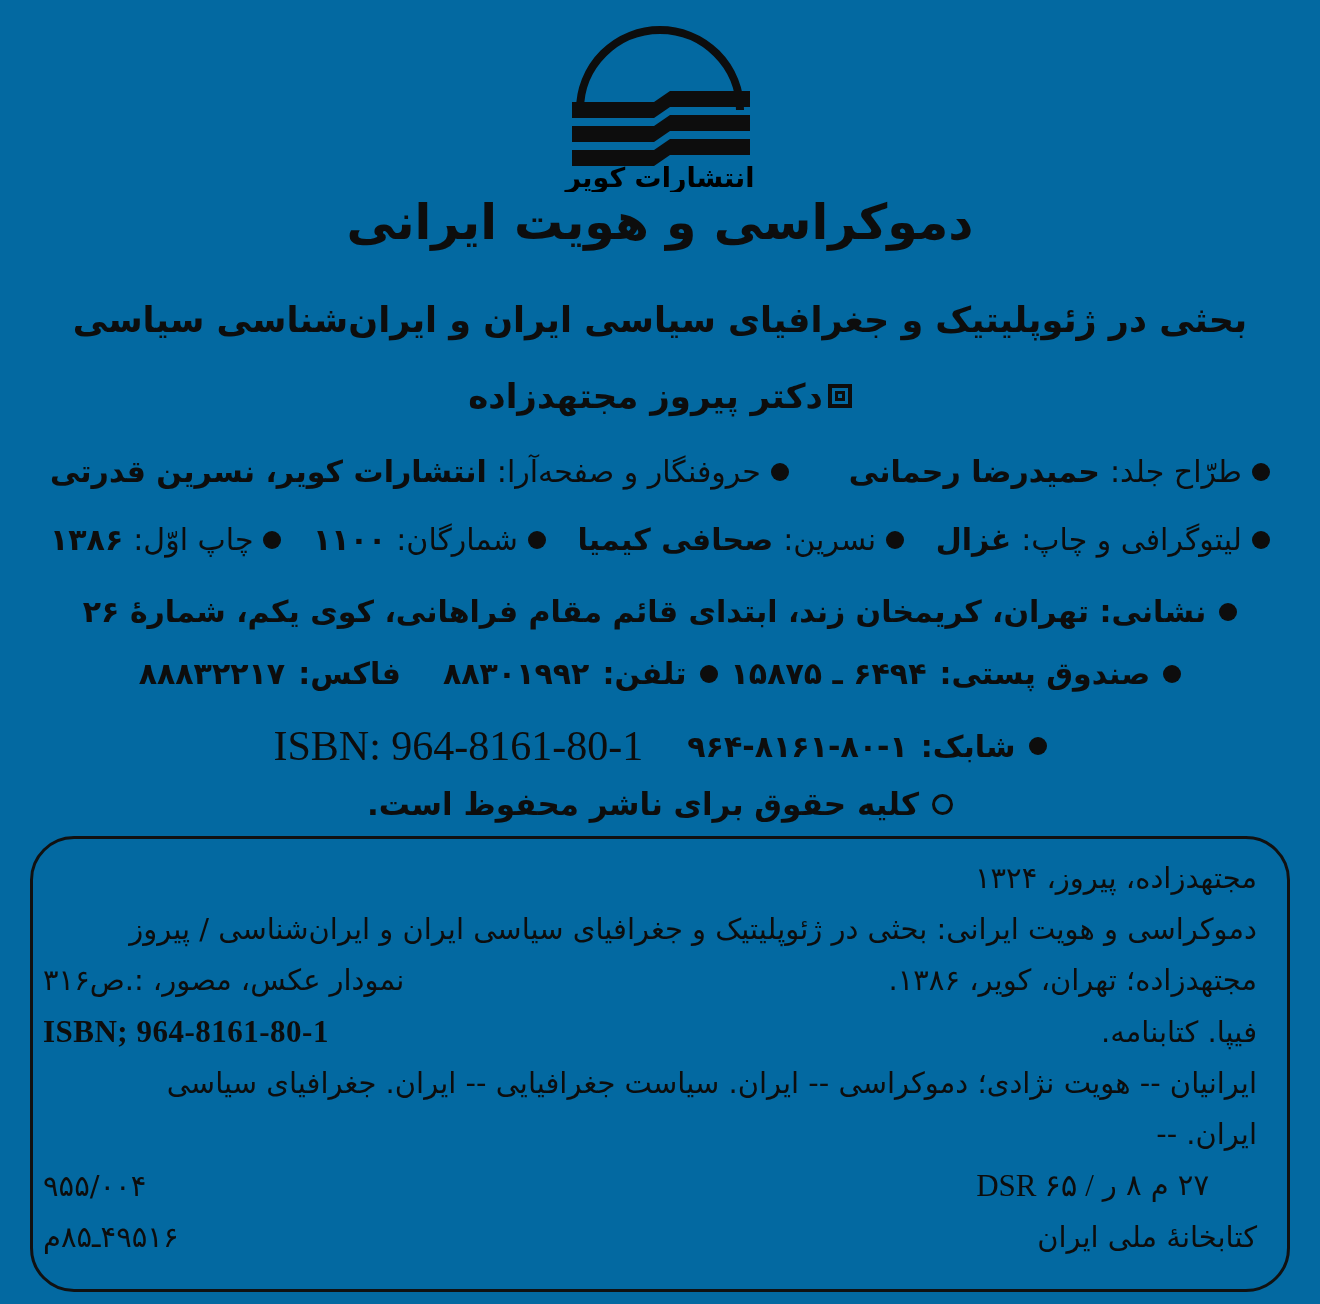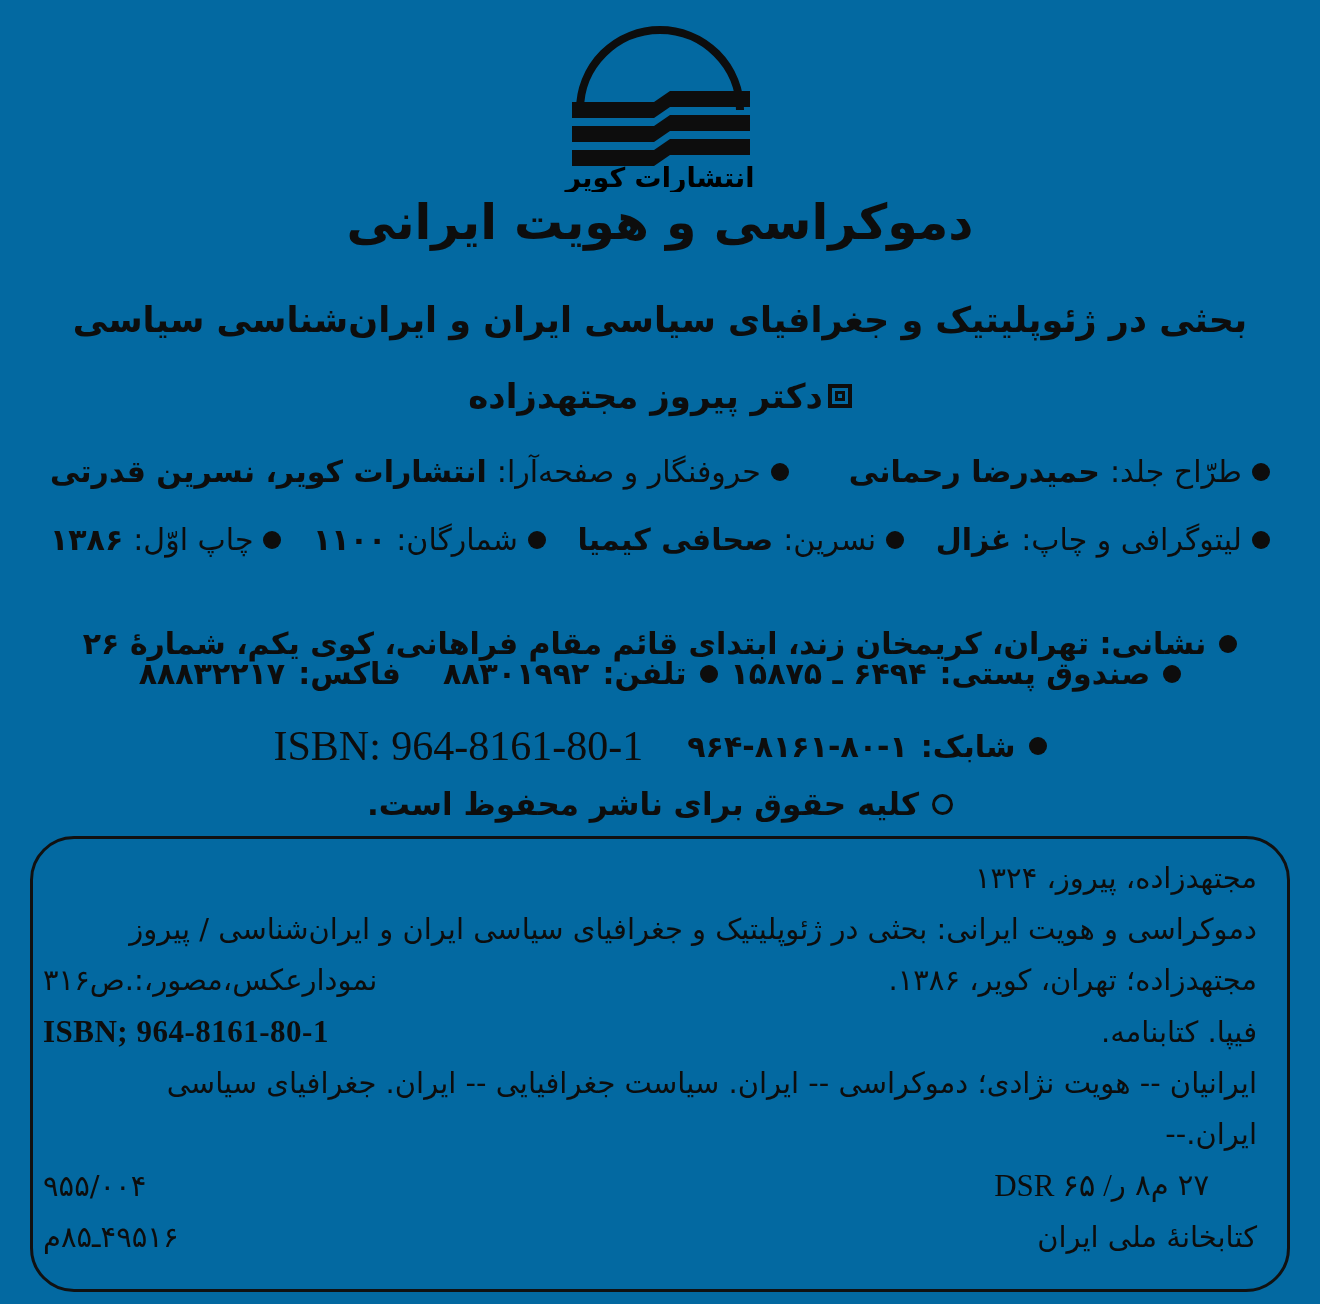--- a/index.html
+++ b/index.html
@@ -35,21 +35,21 @@
   .pair{display:inline-flex; direction:rtl; gap:10px; align-items:center;}
   .seg-ltr{direction:ltr; unicode-bidi:isolate-override;}
   .seg-rtl{direction:rtl; unicode-bidi:isolate;}
   .latin{font-family:"Liberation Serif", serif; direction:ltr; unicode-bidi:isolate;}
   
   .cip{position:absolute; top:836px; left:30px; width:1260px; height:456px;
        box-sizing:border-box; border:3px solid #111; border-radius:44px;
        padding:14px 30px 8px 10px; direction:rtl; font-size:29px; line-height:51px;}
   .cip-line{text-align:right; white-space:nowrap;}
   .cip-row{display:flex; direction:rtl; justify-content:space-between; align-items:baseline; white-space:nowrap;}
-  .lset{display:inline-flex; direction:ltr; align-items:center;}
+  .lset{display:inline-flex; direction:ltr; gap:9px; align-items:center;}
   .cip .latin{font-size:31px; font-weight:bold; letter-spacing:.5px;}
   .dsr-latin{font-family:"Liberation Serif", serif;}
   .inset-r{margin-right:48px;}
 </style>
 </head>
 <body>
 
 <div class="sheet">
 
   <div class="logo">
@@ -100,21 +100,21 @@
       <span>شمارگان:</span>
       <span class="b">۱۱۰۰</span>
     </span>
     <span class="pair">
       <span class="dot"></span>
       <span>چاپ اوّل:</span>
       <span class="b">۱۳۸۶</span>
     </span>
   </div>
 
-  <div class="cline center b" style="top:622px">
+  <div class="cline center b" style="top:590px">
     <span class="dot"></span>
     <span>نشانی: تهران، کریمخان زند، ابتدای قائم مقام فراهانی، کوی یکم، شمارهٔ ۲۶</span>
   </div>
 
   <div class="cline center b" style="top:652px">
     <span class="dot"></span>
     <span>صندوق پستی:</span>
     <span class="seg-ltr">۱۵۸۷۵ ـ ۶۴۹۴</span>
     <span class="dot"></span>
     <span>تلفن:</span>

